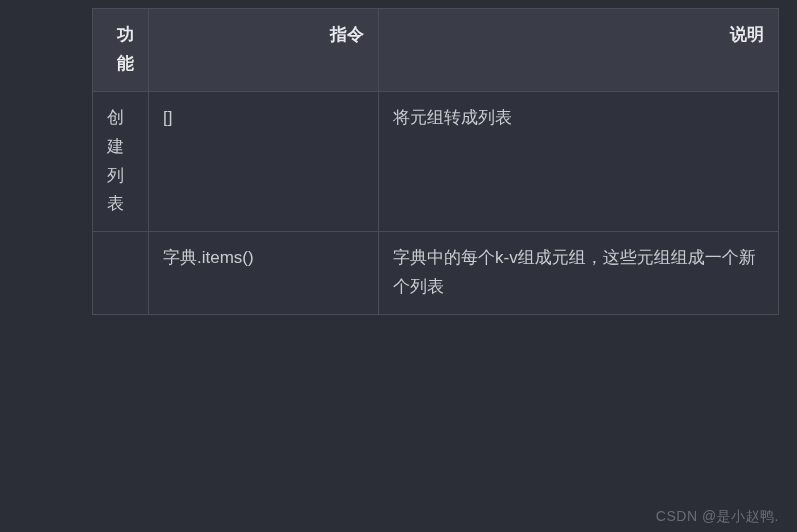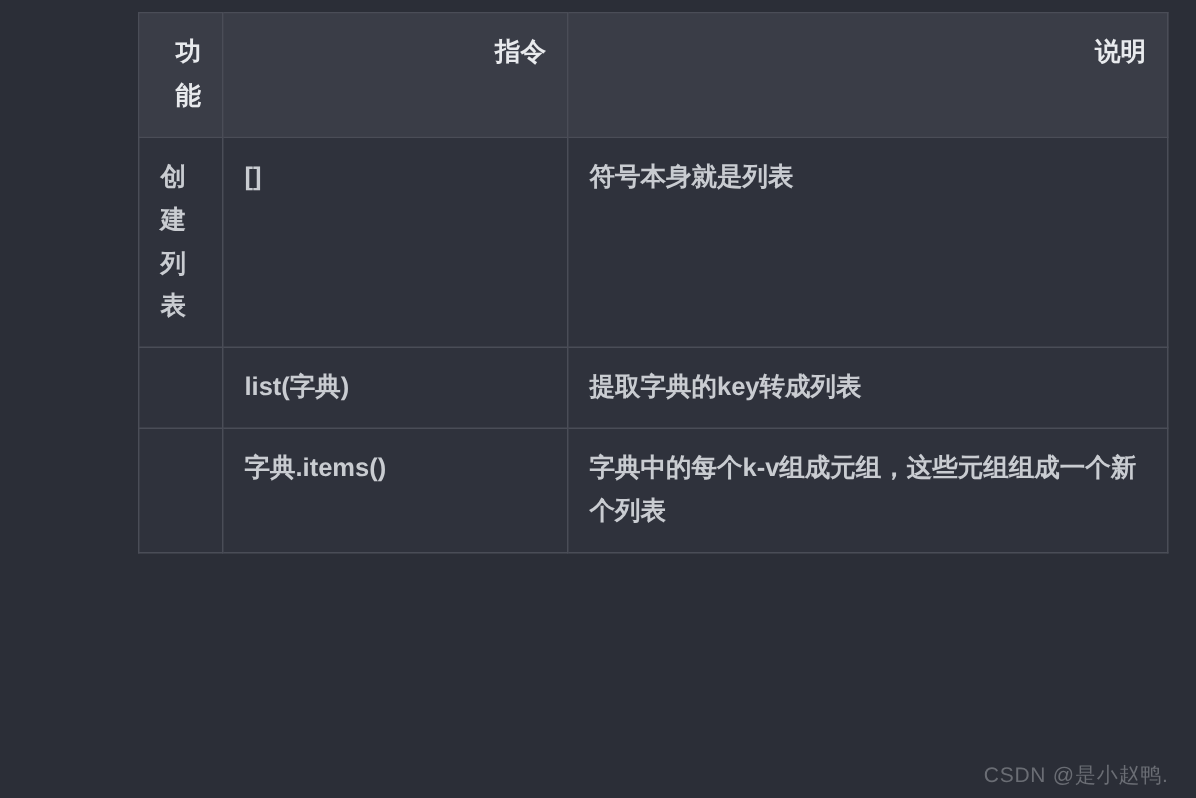--- a/index.html
+++ b/index.html
@@ -24,21 +24,20 @@
       table-layout: fixed;
     }
     th, td {
       border: 1px solid #4a4d57;
       padding: 12px 14px;
       text-align: left;
       vertical-align: top;
       font-size: 17px;
       line-height: 1.7;
       color: #c9ccd1;
-      font-weight: bold;
     }
     th {
       background-color: #3a3d47;
       color: #e8eaed;
       font-weight: 600;
       text-align: right;
     }
     td {
       background-color: #2f323c;
     }
@@ -71,26 +70,21 @@
       <tr>
         <th>功能</th>
         <th>指令</th>
         <th>说明</th>
       </tr>
     </thead>
     <tbody>
       <tr>
         <td>创建列表</td>
         <td>[]</td>
-        <td>符号本身就是列表</td>
-      </tr>
-      <tr>
-        <td></td>
-        <td>list(字典)</td>
-        <td>提取字典的key转成列表</td>
+        <td>将元组转成列表</td>
       </tr>
       <tr>
         <td></td>
         <td>字典.items()</td>
         <td>字典中的每个k-v组成元组，这些元组组成一个新个列表</td>
       </tr>
     </tbody>
   </table>
 </div>
 

